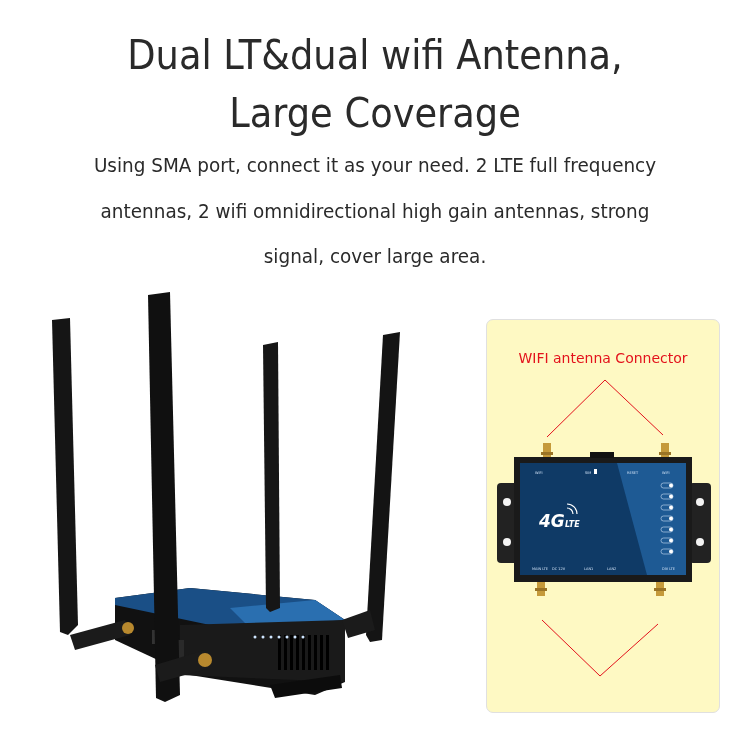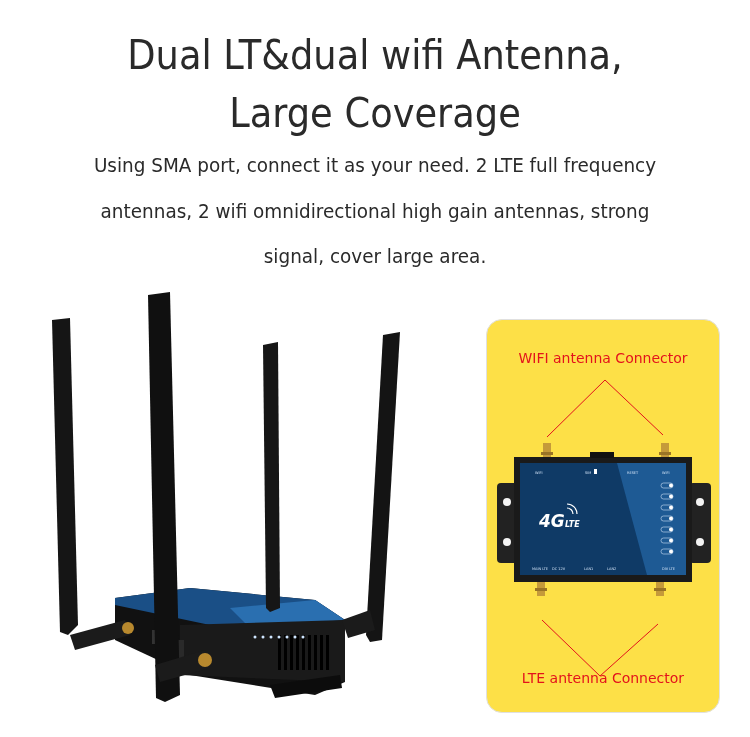--- a/index.html
+++ b/index.html
@@ -21,21 +21,21 @@
   .d1 { top: 153px; }
   .d2 { top: 199px; }
   .d3 { top: 244px; }
 
   
   .photo { position: absolute; left: 30px; top: 290px; width: 420px; height: 440px; }
 
   
   .panel {
     position: absolute; left: 486px; top: 319px; width: 232px; height: 392px;
-    background: #fde047; border: 1px solid #e0e0e0; border-radius: 16px;
+    background: #fef9c3; border: 1px solid #e0e0e0; border-radius: 7px;
   }
   .label-red {
     position: absolute; left: 0; right: 0; text-align: center; color: #e3121c;
     font-size: 14px; font-family: "DejaVu Sans", sans-serif;
   }
   .lbl-wifi { top: 30px; }
   .lbl-lte { top: 350px; }
   .panel svg { position: absolute; left: 0; top: 0; }
 </style>
 </head>
@@ -97,21 +97,20 @@
     <polygon points="233,55 248,52 250,318 240,322 236,318" fill="#161616"></polygon>
   </g>
   <g>
     <polygon points="353,45 370,42 352,350 340,352 336,345" fill="#141414"></polygon>
     <polygon points="312,330 340,320 345,340 318,348" fill="#1b1b1b"></polygon>
   </g>
 </svg>
 
 <div class="panel">
   <div class="label-red lbl-wifi">WIFI antenna Connector</div>
-  <div class="label-red lbl-lte">LTE antenna Connector</div>
   <svg width="232" height="392" viewBox="0 0 232 392">
 
     <g stroke="#e3121c" stroke-width="1" fill="none">
       <polyline points="60,117 118,60 176,115"></polyline>
     </g>
     <g stroke="#e3121c" stroke-width="1" fill="none">
       <polyline points="55,300 113,356 171,304"></polyline>
     </g>
 
     <g>

